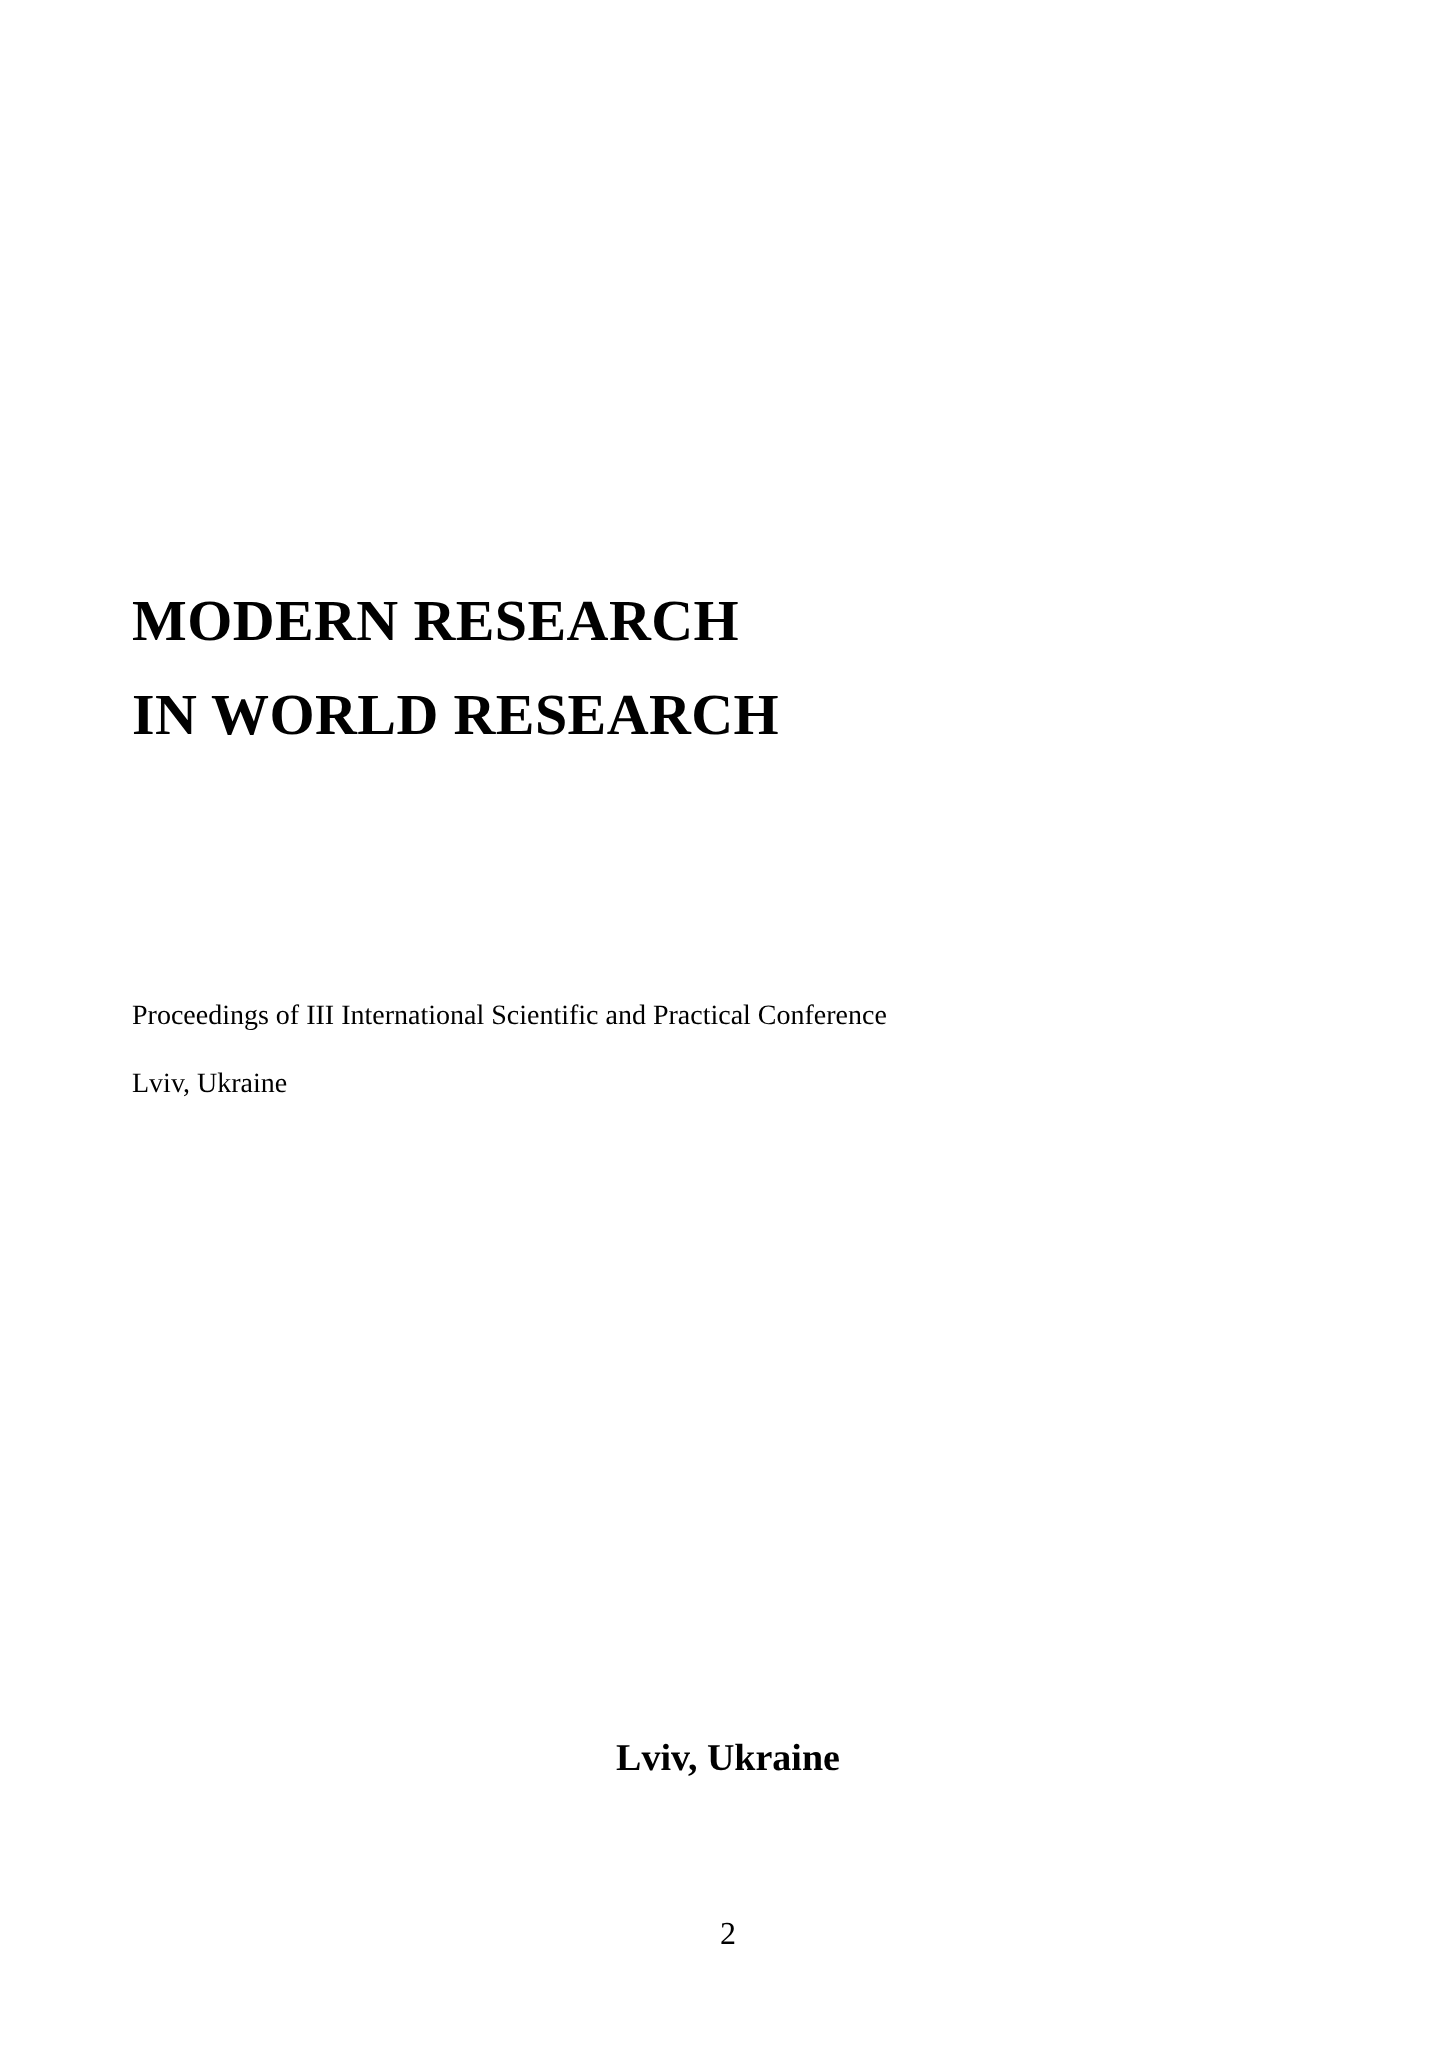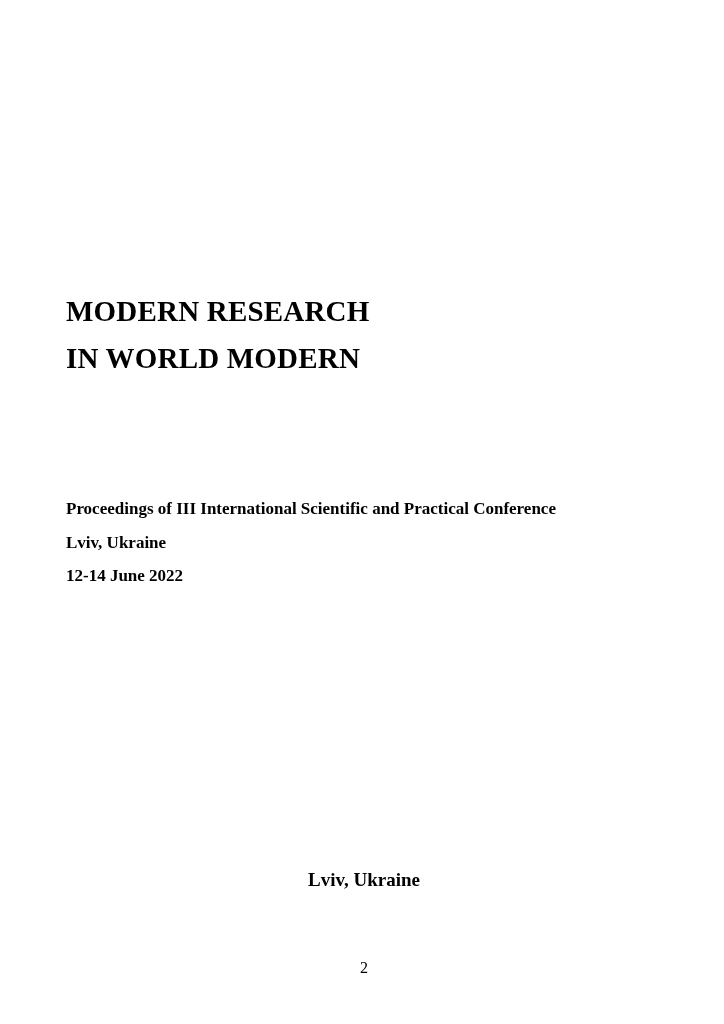--- a/index.html
+++ b/index.html
@@ -38,23 +38,23 @@
     letter-spacing: 0.2px;
     white-space: nowrap;
   }
   .meta-block {
     position: absolute;
     top: 492px;
     left: 0;
     width: 100%;
   }
   .meta-line {
-    font-size: 17px;
+    font-size: 14px;
     line-height: 33.5px;
-    font-weight: bold;
+    font-weight: normal;
     white-space: nowrap;
   }
   .imprint-block {
     position: absolute;
     top: 864px;
     left: 0;
     width: 596px;
     text-align: center;
   }
   .imprint-line {
@@ -73,27 +73,26 @@
   }
 </style>
 </head>
 <body>
 
 <div class="page">
   <div class="content">
 
     <div class="title-block">
       <div class="title-line">MODERN RESEARCH</div>
-      <div class="title-line">IN WORLD MODERN</div>
+      <div class="title-line">IN WORLD RESEARCH</div>
     </div>
 
     <div class="meta-block">
       <div class="meta-line">Proceedings of III International Scientific and Practical Conference</div>
       <div class="meta-line">Lviv, Ukraine</div>
-      <div class="meta-line">12-14 June 2022</div>
     </div>
 
     <div class="imprint-block">
       <div class="imprint-line">Lviv, Ukraine</div>
     </div>
 
     <div class="page-number">2</div>
 
   </div>
 </div>

